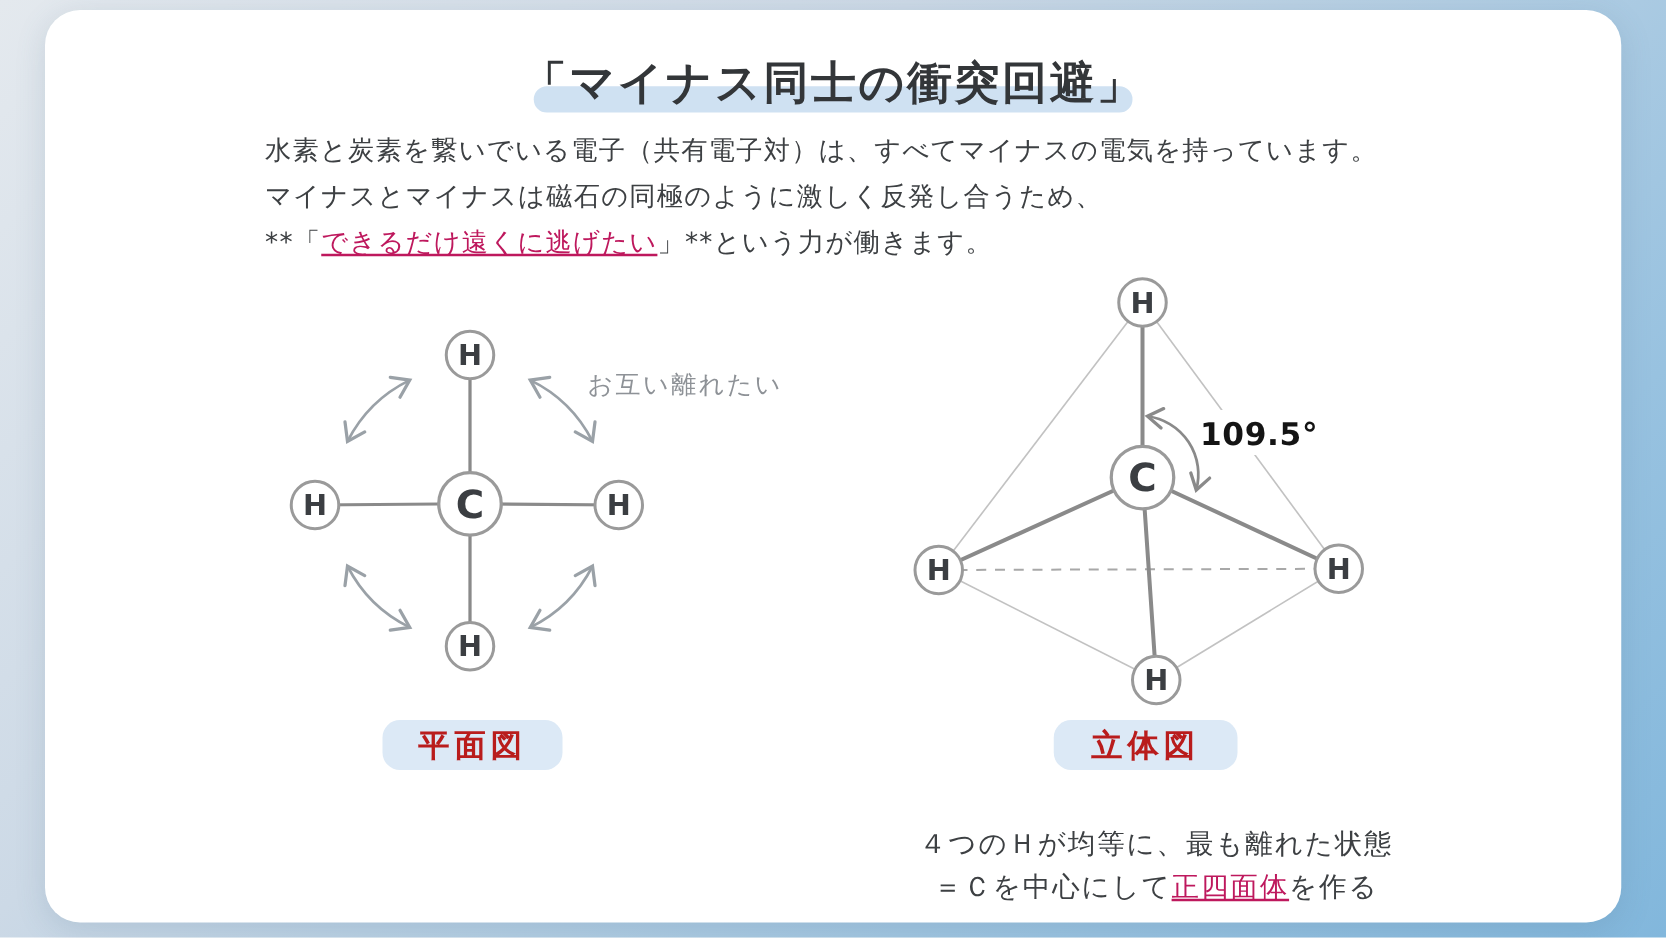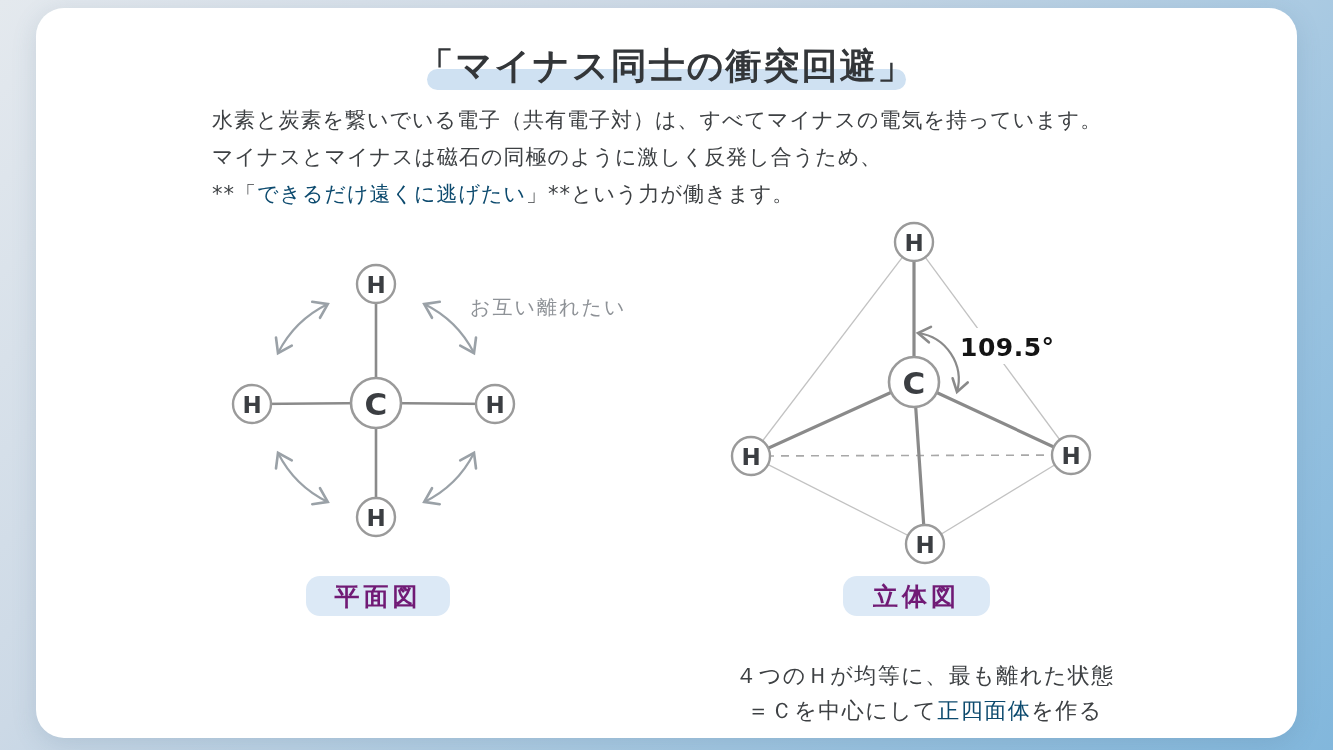--- a/index.html
+++ b/index.html
@@ -23,38 +23,38 @@
     background:#cfe1f2;border-radius:11px;z-index:0;
   }
   .title-text{
     position:relative;z-index:1;
     font-size:36px;font-weight:700;color:#333639;letter-spacing:2px;
   }
   .intro{
     position:absolute;left:140px;top:94px;width:1000px;
     font-size:21px;line-height:37px;color:#3d4043;letter-spacing:1px;font-weight:500;margin-left:36px;
   }
-  .blue{color:#0c4a6e;}
+  .blue{color:#be185d;text-decoration:underline;}
   .diagram{position:absolute;left:0;top:0;width:1261px;height:730px;}
   .bond-planar{stroke:#8a8a8a;stroke-width:2.6;}
   .bond-3d{stroke:#8a8a8a;stroke-width:3.2;stroke-linecap:round;}
   .edge-thin{stroke:#c2c2c2;stroke-width:1.3;}
   .edge-dashed{stroke:#a8a8a8;stroke-width:1.6;stroke-dasharray:8 7;}
   .atom-circle{fill:#ffffff;stroke:#9a9a9a;stroke-width:2.4;}
   .atom-circle-c{stroke-width:2.6;}
   .atom-letter{fill:#3b3e42;font-weight:700;font-size:23px;text-anchor:middle;dominant-baseline:central;}
   .atom-letter-c{font-size:31px;}
   .repel-arc{fill:none;stroke:#9aa1a7;stroke-width:2.2;}
   .angle-arc{fill:none;stroke:#8a8a8a;stroke-width:2.2;}
   .annot{fill:#8e9297;font-size:20px;letter-spacing:2px;}
   .angle{fill:#141414;font-size:25px;font-weight:600;letter-spacing:0.5px;}
   .pill{
     position:absolute;top:568px;height:40px;border-radius:14px;background:#dce9f6;
     display:flex;align-items:center;justify-content:center;
-    font-size:25px;font-weight:600;color:#701a75;letter-spacing:4px;
+    font-size:25px;font-weight:600;color:#b91c1c;letter-spacing:4px;
   }
   .pill-left{left:270px;width:144px;}
   .pill-right{left:807px;width:147px;}
   .footnote{
     position:absolute;left:629px;top:650px;width:520px;text-align:center;
     font-size:22px;line-height:35px;color:#3d4043;letter-spacing:1.5px;font-weight:500;
   }
 </style>
 </head>
 <body>

